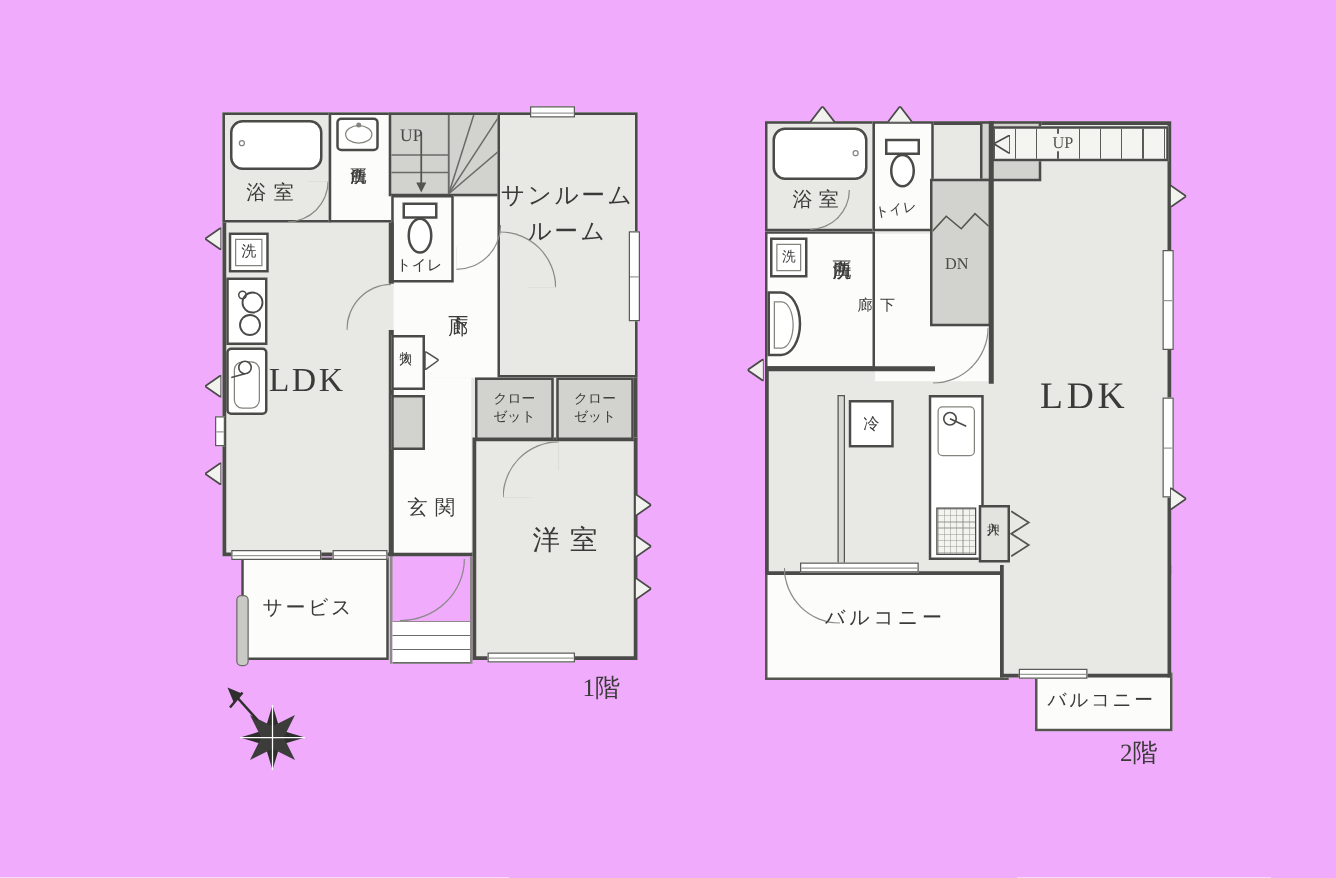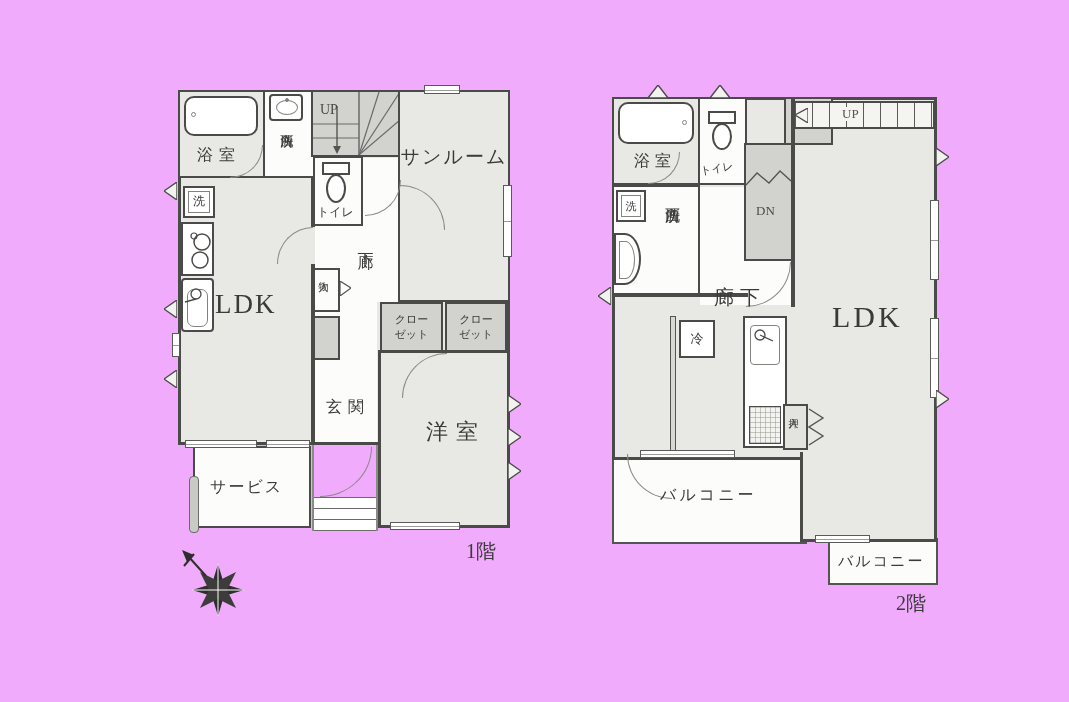--- a/index.html
+++ b/index.html
@@ -77,20 +77,21 @@
     <div class="lbl" style="left:320px;top:102px;font-size:14px;color:#4a4a48;">UP</div>
 
     <div class="room white" style="left:313px;top:156px;width:50px;height:70px;"></div>
     <div class="fix" style="left:322px;top:162px;width:28px;height:13px;"></div>
     <div class="fix" style="left:326px;top:174px;width:20px;height:29px;border-radius:50%;"></div>
     <div class="lbl" style="left:317px;top:206px;font-size:12px;">トイレ</div>
 
     <div class="room" style="left:398px;top:90px;width:112px;height:212px;"></div>
     <div class="abs" style="left:400px;top:142px;width:108px;text-align:center;font-size:19px;color:#3a3a38;line-height:1.55;letter-spacing:2px;">
       <span style="display:block;">サンルーム</span>
+      <span style="display:block;">ルーム</span>
     </div>
 
     <div class="wall" style="left:311px;top:178px;width:4px;height:49px;"></div>
     <div class="wall" style="left:311px;top:264px;width:4px;height:181px;"></div>
     <div class="arc tl" style="left:277px;top:227px;width:36px;height:37px;"></div>
 
     <div class="room white" style="left:313px;top:268px;width:27px;height:44px;"></div>
     <div class="lbl vert" style="left:318px;top:274px;font-size:10px;">物入</div>
     <svg class="abs" width="11" height="15" style="left:340px;top:281px;">
         <polygon points="0,0 11,7 0,15" fill="#ffffff" stroke="#55554f" stroke-width="1.2"></polygon>
@@ -267,20 +268,20 @@
       </svg>
     <svg class="abs" width="13" height="18" style="left:936px;top:390px;">
         <polygon points="0,0 13,9 0,18" fill="#f2f2ef" stroke="#4a4a48" stroke-width="1.4"></polygon>
       </svg>
     <svg class="abs" width="13" height="18" style="left:598px;top:287px;">
         <polygon points="13,0 0,9 13,18" fill="#f2f2ef" stroke="#4a4a48" stroke-width="1.4"></polygon>
       </svg>
 
     <div class="lbl" style="left:634px;top:152px;font-size:16px;letter-spacing:5px;">浴室</div>
     <div class="lbl vert" style="left:664px;top:196px;font-size:15px;">洗面所</div>
-    <div class="lbl" style="left:714px;top:238px;font-size:20px;letter-spacing:6px;margin-top:48px;">廊下</div>
+    <div class="lbl" style="left:686px;top:238px;font-size:12px;letter-spacing:6px;">廊下</div>
     <div class="lbl" style="left:832px;top:300px;font-size:30px;letter-spacing:3px;">LDK</div>
     <div class="lbl" style="left:660px;top:486px;font-size:16px;letter-spacing:3px;">バルコニー</div>
     <div class="lbl" style="left:838px;top:553px;font-size:15px;letter-spacing:2px;">バルコニー</div>
     <div class="lbl" style="left:896px;top:592px;font-size:20px;">2階</div>
   </div>
 
 </div>
 
 </body></html>

